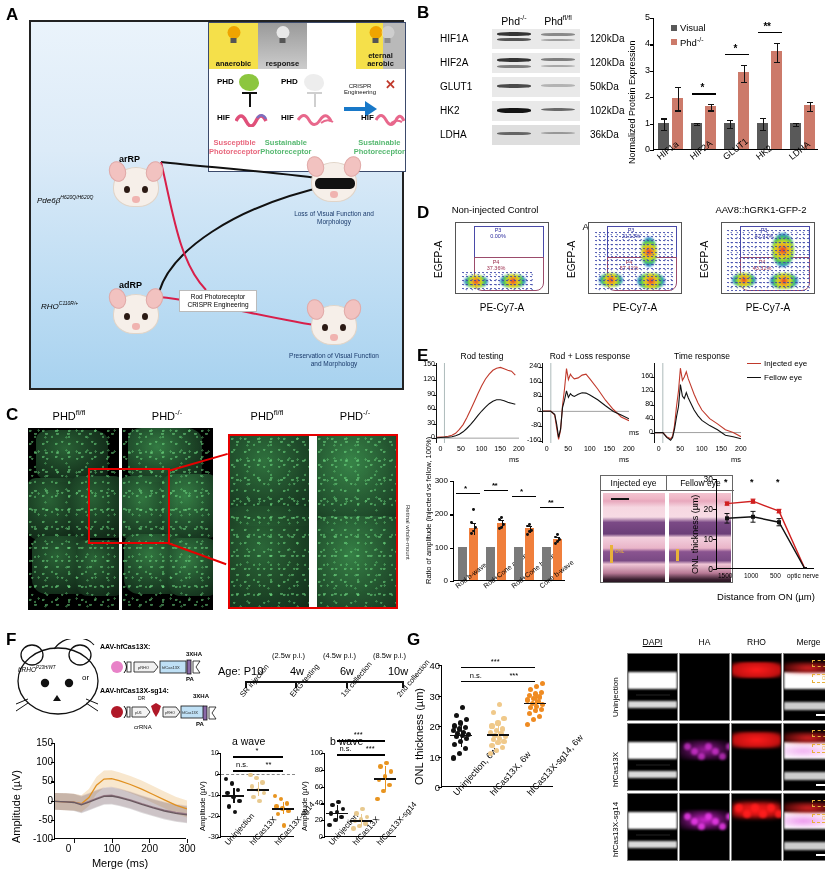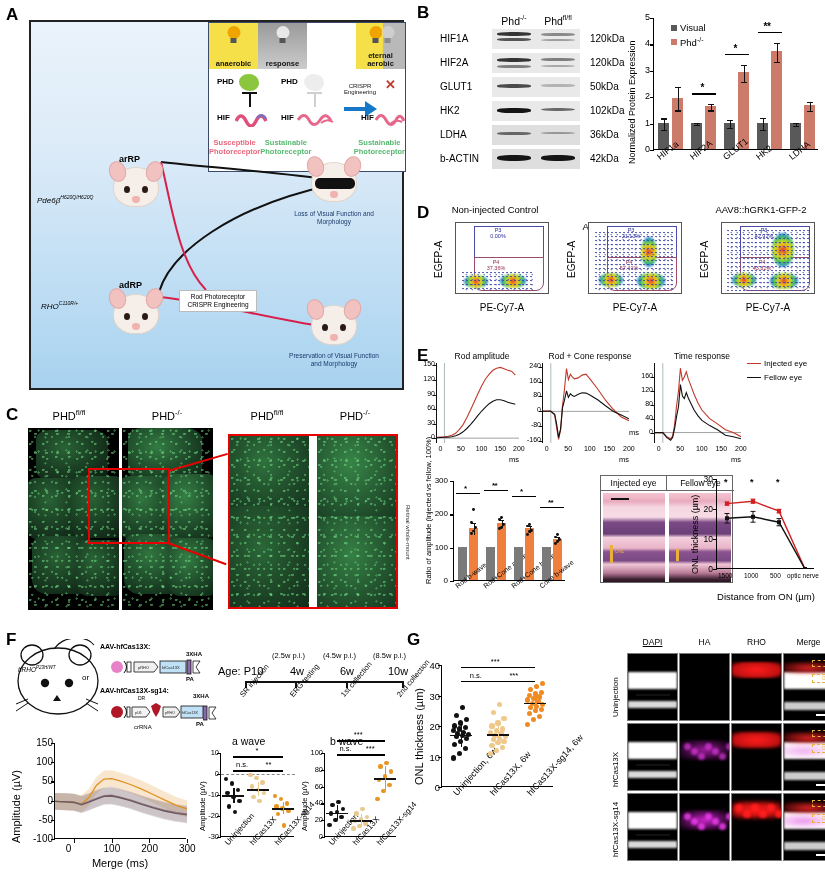--- a/index.html
+++ b/index.html
@@ -460,30 +460,20 @@
         </div>
         <div class="blot-row">
           <div class="blot-name">LDHA</div>
           <div class="blot-lane dark">
             <div class="band" style="top:7px;height:3px;background:rgba(20,20,20,0.6);"></div>
           </div>
           <div class="blot-lane dark">
             <div class="band" style="top:7px;height:2.5px;background:rgba(20,20,20,0.35);"></div>
           </div>
           <div class="blot-kda">36kDa</div>
-        </div>
-        <div class="blot-row">
-          <div class="blot-name">b-ACTIN</div>
-          <div class="blot-lane dark">
-            <div class="band" style="top:6px;height:6px;background:rgba(20,20,20,1);"></div>
-          </div>
-          <div class="blot-lane dark">
-            <div class="band" style="top:6px;height:6px;background:rgba(20,20,20,1);"></div>
-          </div>
-          <div class="blot-kda">42kDa</div>
         </div>
       </div>
   </div>
 
   <div class="bchart">
     <div class="axis-title-v" style="left:0px; top:16px; height:140px;">Normalized Protein Expression</div>
     <div id="bchart-plot" class="plot-area" style="left:26px; top:10px; width:165px; height:132px;">
         <div class="ytick" style="left:-22px; top:126px;">0</div>
         <div class="ytick-mark" style="left:-4px; top:132px;"></div>
         <div class="ytick" style="left:-22px; top:99.6px;">1</div>
@@ -661,21 +651,21 @@
         <div class="cloud" style="left:50px; top:10px; width:22px; height:34px;"></div>
         <div class="scatterdots" style="left:5px; top:6px; width:84px; height:62px;"></div>
       </div>
       <div class="axis-lbl-x" style="left:306px; top:102px; width:94px;">PE-Cy7-A</div>
     </div>
 </div>
 
 <div class="fig" id="panelE">
   <div class="letter panel-letter">E</div>
   <div id="erg-plots">
-      <div class="erg-title" style="left:16px; top:6px; width:102px;">Rod amplitude</div>
+      <div class="erg-title" style="left:16px; top:6px; width:102px;">Rod testing</div>
       <div class="erg" style="left:22px; top:18px; width:82px; height:102px;">
         <svg width="82" height="80" style="position:absolute; left:0; top:0;">
           <line x1="0" x2="82" y1="75.15151515151516" y2="75.15151515151516" stroke="#888" stroke-width="0.8"></line>
           <line x1="7.454545454545455" x2="7.454545454545455" y1="0" y2="80" stroke="#9aa" stroke-width="0.8"></line>
           <path d="M0.0,74.2 L7.5,73.7 L11.2,73.2 L14.9,72.2 L18.6,70.3 L22.4,66.4 L26.1,61.6 L29.8,54.8 L33.5,47.0 L37.3,38.8 L41.0,30.5 L44.7,22.8 L48.5,16.0 L52.2,11.2 L55.9,7.3 L59.6,5.3 L63.4,4.4 L67.1,5.8 L70.8,7.3 L74.5,8.2 L78.3,12.1 " stroke="#c0392b" stroke-width="1.1" fill="none"></path>
           <path d="M0.0,74.7 L7.5,74.2 L11.2,74.2 L14.9,73.7 L18.6,72.7 L22.4,71.3 L26.1,68.8 L29.8,65.5 L33.5,61.6 L37.3,57.2 L41.0,52.4 L44.7,48.0 L48.5,44.1 L52.2,40.7 L55.9,38.3 L59.6,36.8 L63.4,36.8 L67.1,37.8 L70.8,39.3 L74.5,40.2 L78.3,41.2 " stroke="#111111" stroke-width="1.1" fill="none"></path>
         </svg>
         <div style="position:absolute; left:-1px; top:0; width:1.3px; height:80px; background:#111;"></div>
         <div class="erg-tick" style="left:-24px; top:70.15151515151516px; width:22px; text-align:right;">0</div>
         <div style="position:absolute; left:-4px; top:75.15151515151516px; width:4px; height:1px; background:#111;"></div>
@@ -689,21 +679,21 @@
         <div style="position:absolute; left:-4px; top:16.96969696969697px; width:4px; height:1px; background:#111;"></div>
         <div class="erg-tick" style="left:-24px; top:-2.575757575757578px; width:22px; text-align:right;">150</div>
         <div style="position:absolute; left:-4px; top:2.424242424242422px; width:4px; height:1px; background:#111;"></div>
         <div class="erg-tick" style="left:1.454545454545455px; top:82px;">0</div>
         <div class="erg-tick" style="left:20.09090909090909px; top:82px;">50</div>
         <div class="erg-tick" style="left:38.72727272727273px; top:82px;">100</div>
         <div class="erg-tick" style="left:57.36363636363636px; top:82px;">150</div>
         <div class="erg-tick" style="left:76px; top:82px;">200</div>
         <div class="ms-lbl" style="left:72px; top:92px;">ms</div>
       </div>
-      <div class="erg-title" style="left:122px; top:6px; width:106px;">Rod + Cone response</div>
+      <div class="erg-title" style="left:122px; top:6px; width:106px;">Rod + Loss response</div>
       <div class="erg" style="left:128px; top:18px; width:86px; height:102px;">
         <svg width="86" height="80" style="position:absolute; left:0; top:0;">
           <line x1="0" x2="86" y1="48.372093023255815" y2="48.372093023255815" stroke="#888" stroke-width="0.8"></line>
           <line x1="7.818181818181818" x2="7.818181818181818" y1="0" y2="80" stroke="#9aa" stroke-width="0.8"></line>
           <path d="M0.0,48.0 L7.8,48.0 L11.7,52.1 L13.7,65.1 L15.6,76.3 L17.6,67.0 L19.5,42.8 L21.5,26.0 L23.5,5.6 L25.4,16.7 L27.4,11.2 L29.3,14.0 L31.3,15.8 L35.2,14.9 L39.1,12.1 L43.0,11.2 L46.9,15.8 L54.7,26.0 L62.5,37.2 L70.4,46.5 L78.2,54.0 L86.0,57.7 " stroke="#c0392b" stroke-width="1.1" fill="none"></path>
           <path d="M0.0,48.2 L7.8,48.2 L11.7,51.2 L13.7,61.4 L15.6,74.4 L17.6,66.0 L19.5,44.7 L21.5,37.2 L23.5,27.9 L25.4,34.4 L27.4,30.7 L29.3,32.6 L31.3,33.5 L35.2,31.3 L39.1,29.8 L43.0,30.1 L46.9,32.0 L54.7,36.8 L62.5,42.8 L70.4,48.4 L78.2,52.1 L86.0,55.8 " stroke="#111111" stroke-width="1.1" fill="none"></path>
         </svg>
         <div style="position:absolute; left:-1px; top:0; width:1.3px; height:80px; background:#111;"></div>
         <div class="erg-tick" style="left:-24px; top:73.13953488372093px; width:22px; text-align:right;">-160</div>
         <div style="position:absolute; left:-4px; top:78.13953488372093px; width:4px; height:1px; background:#111;"></div>

